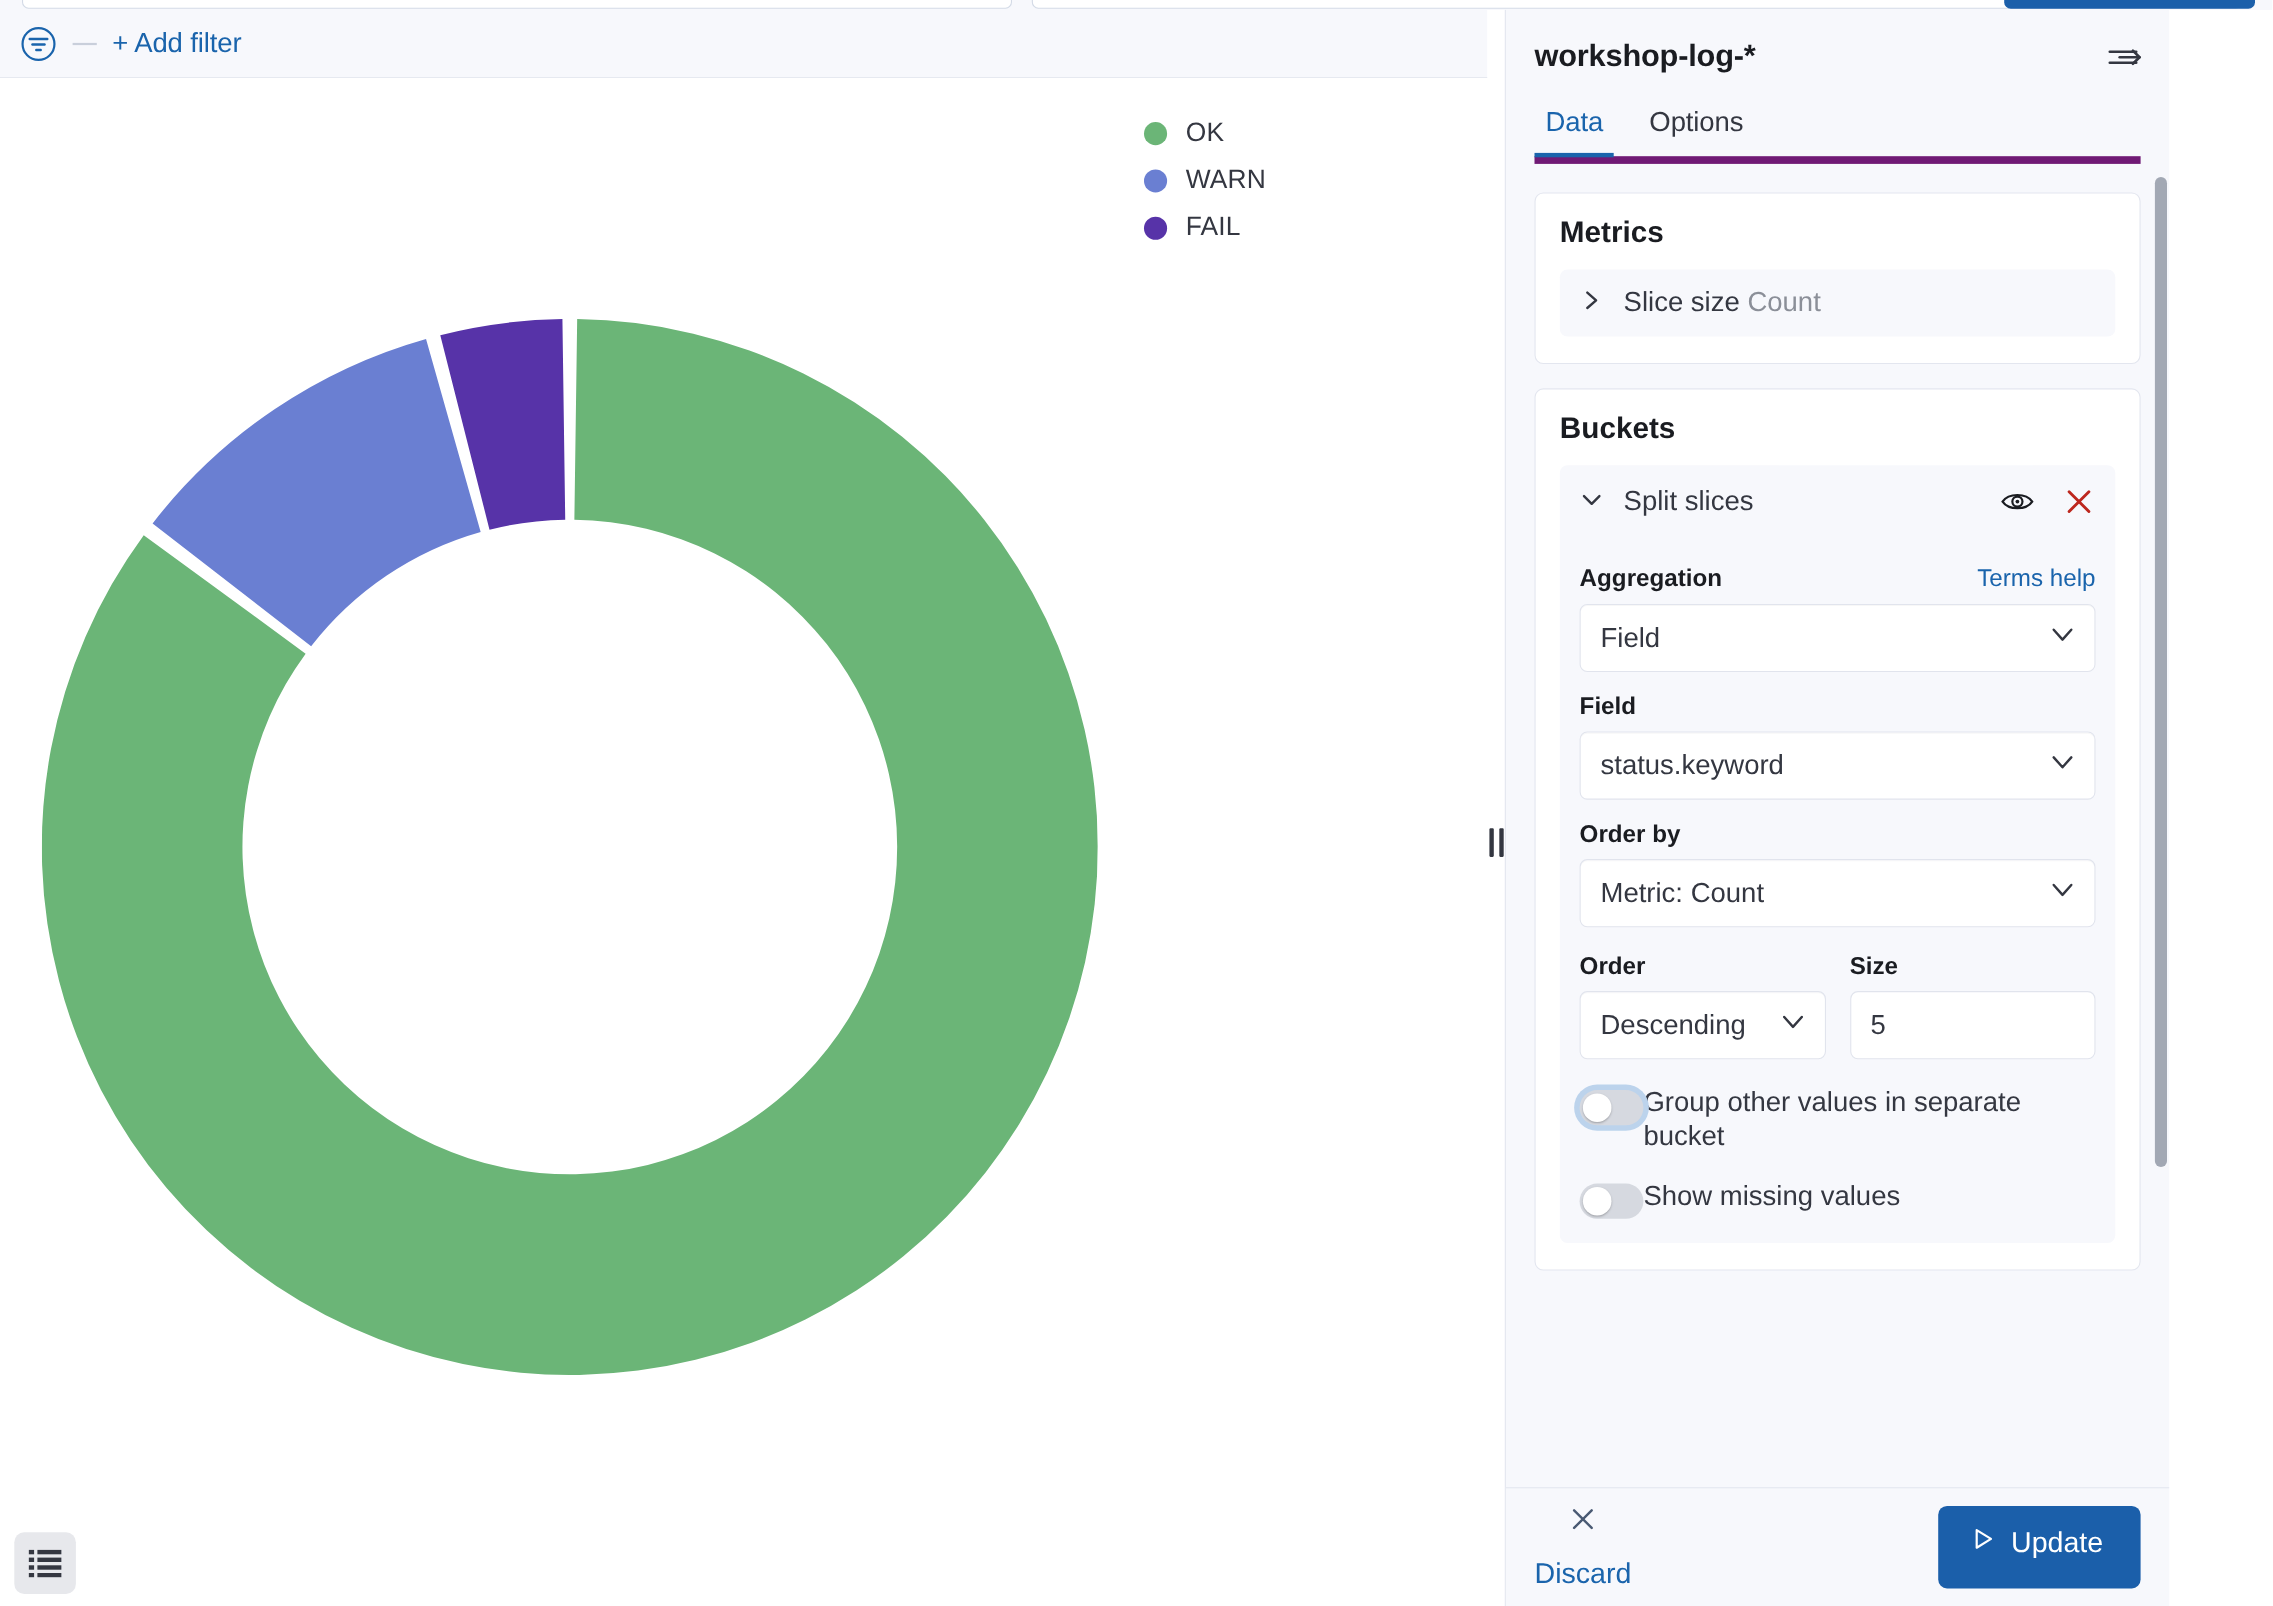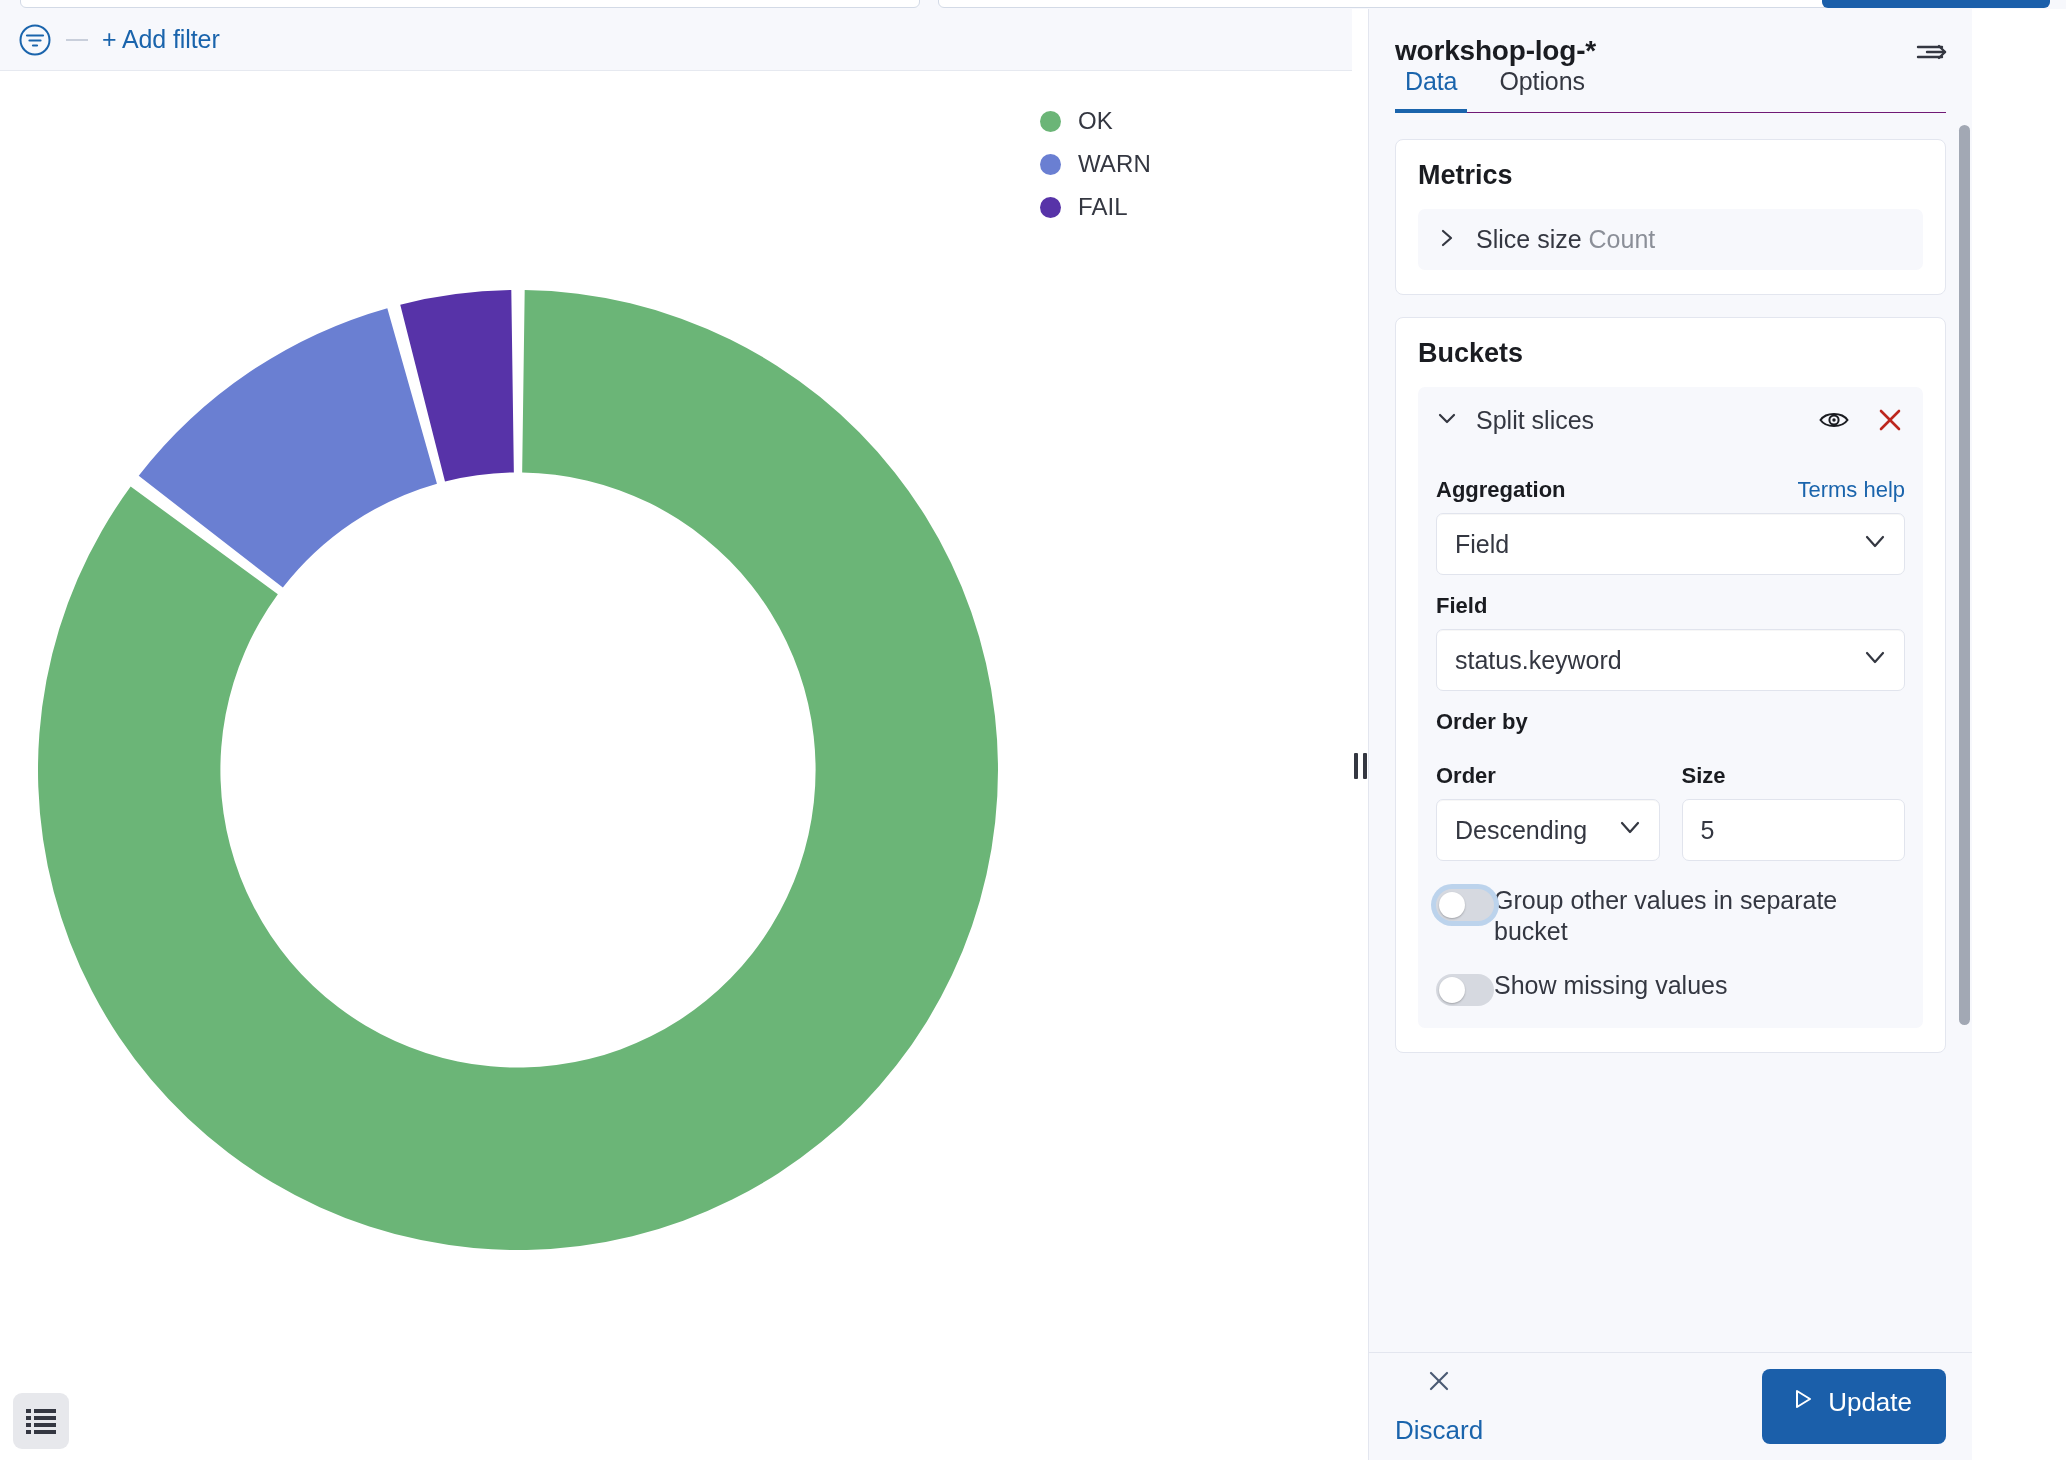--- a/index.html
+++ b/index.html
@@ -79,21 +79,21 @@
     padding: 26px 26px 0 26px; position: relative; flex: 0 0 auto;
   }
   .panel-title {
     font-size: 28px; font-weight: bold; color: #1a1c21; letter-spacing: -0.2px;
   }
   .panel-collapse {
     position: absolute; right: 24px; top: 26px; cursor: pointer;
     width: 34px; height: 34px;
   }
   .tabs {
-    display: flex; gap: 0; border-bottom: 1px solid #701a75;
+    display: flex; gap: 0; margin-top: 30px; border-bottom: 7px solid #701a75;
   }
   .tab {
     font-size: 25px; color: #343741; padding: 0 10px 16px 10px; cursor: pointer;
     position: relative; letter-spacing: -0.1px;
   }
   .tab + .tab { margin-left: 22px; }
   .tab.active { color: #1a64ac; }
   .tab.active::after {
     content: ""; position: absolute; left: 0; right: 0; bottom: -1px;
     height: 4px; background: #1a64ac;
@@ -340,20 +340,28 @@
             <span>status.keyword</span>
             <span class="chev">
               <svg width="26" height="26" viewBox="0 0 26 26">
                   <polyline points="5,9 13,18 21,9" fill="none" stroke="#343741" stroke-width="2.2" stroke-linecap="round" stroke-linejoin="round"></polyline>
                 </svg>
             </span>
           </div>
 
           <div class="field-label-row">
             <span class="field-label">Order by</span>
+          </div>
+          <div class="select">
+            <span>Metric: Count</span>
+            <span class="chev">
+              <svg width="26" height="26" viewBox="0 0 26 26">
+                  <polyline points="5,9 13,18 21,9" fill="none" stroke="#343741" stroke-width="2.2" stroke-linecap="round" stroke-linejoin="round"></polyline>
+                </svg>
+            </span>
           </div>
 
           <div class="two-col" style="margin-top:4px">
             <div>
               <div class="field-label-row">
                 <span class="field-label">Order</span>
               </div>
               <div class="select">
                 <span>Descending</span>
                 <span class="chev">

